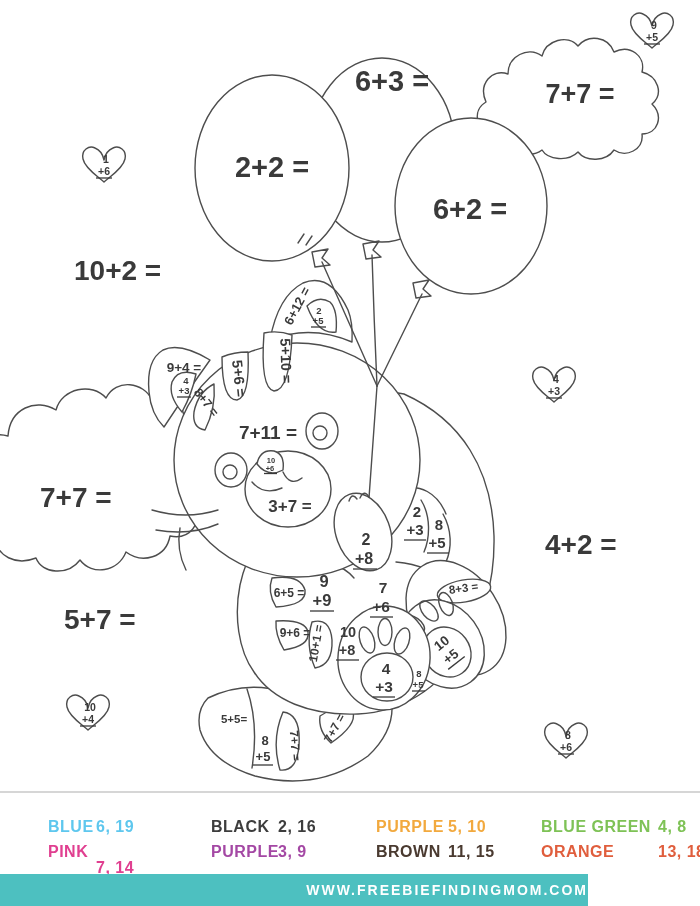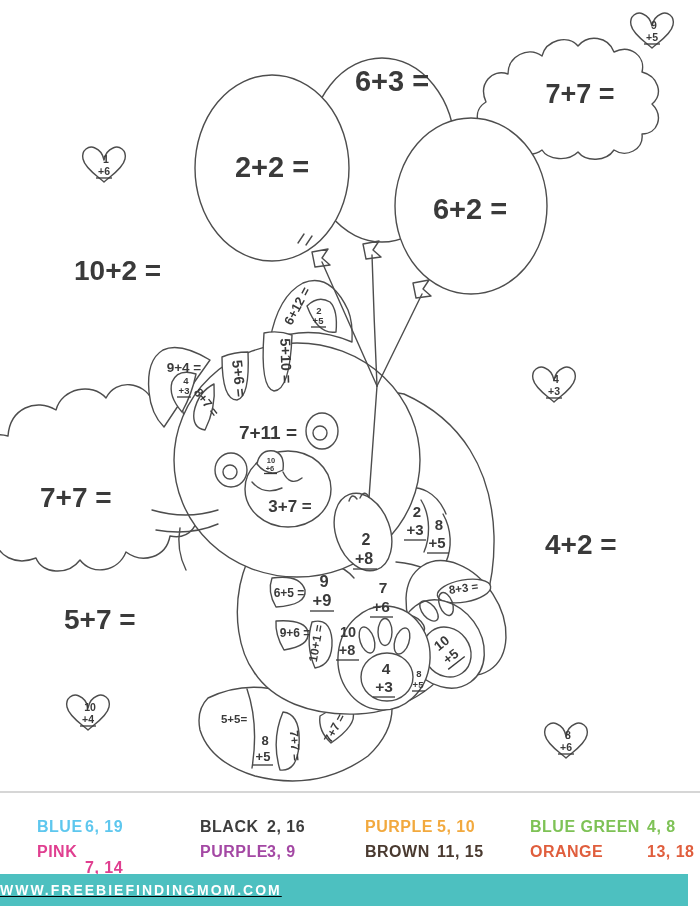--- a/index.html
+++ b/index.html
@@ -4,24 +4,24 @@
 <style>
   html,body{margin:0;padding:0;background:#fff;}
   #page{position:relative;width:700px;height:906px;background:#fff;overflow:hidden;
         font-family:"Liberation Sans",sans-serif;}
   #art{position:absolute;top:0;left:0;}
   svg text{fill:#3a3a3a;font-family:"Liberation Sans",sans-serif;font-weight:600;}
   .outline{fill:none;stroke:#4d4d4d;stroke-width:1.4;stroke-linecap:round;stroke-linejoin:round;}
   .filled{fill:#ffffff;stroke:#4d4d4d;stroke-width:1.4;stroke-linecap:round;stroke-linejoin:round;}
   .sumline{stroke:#3a3a3a;stroke-width:1.3;}
   #separator{position:absolute;left:0;top:791px;width:700px;height:2px;background:#d6d6d6;}
-  #key{position:absolute;left:0;top:806px;width:640px;height:66px;}
+  #key{position:absolute;left:11px;top:806px;width:640px;height:66px;}
   #key span{position:absolute;font-size:16px;font-weight:600;letter-spacing:.5px;white-space:nowrap;}
-  #footer{position:absolute;left:0;top:874px;width:688px;height:32px;line-height:32px;
-          text-align:left;text-decoration:underline;}
+  #footer{position:absolute;left:0;top:874px;width:588px;height:32px;line-height:32px;
+          text-align:right;}
   #footer a{color:#ffffff;font-size:14px;font-weight:600;letter-spacing:2px;text-decoration:none;}
 </style>
 </head>
 <body>
 
 <div id="page">
 
 <svg id="art" width="700" height="792" viewBox="0 0 700 792">
   <defs>
     <path id="heart" d="M 0,16 C -4,12 -19,3 -21,-7 C -23,-16 -15,-21 -9,-18 C -4,-16 -1,-11 0,-6 C 1,-11 4,-16 9,-18 C 15,-21 23,-16 21,-7 C 19,3 4,12 0,16 Z"></path>

